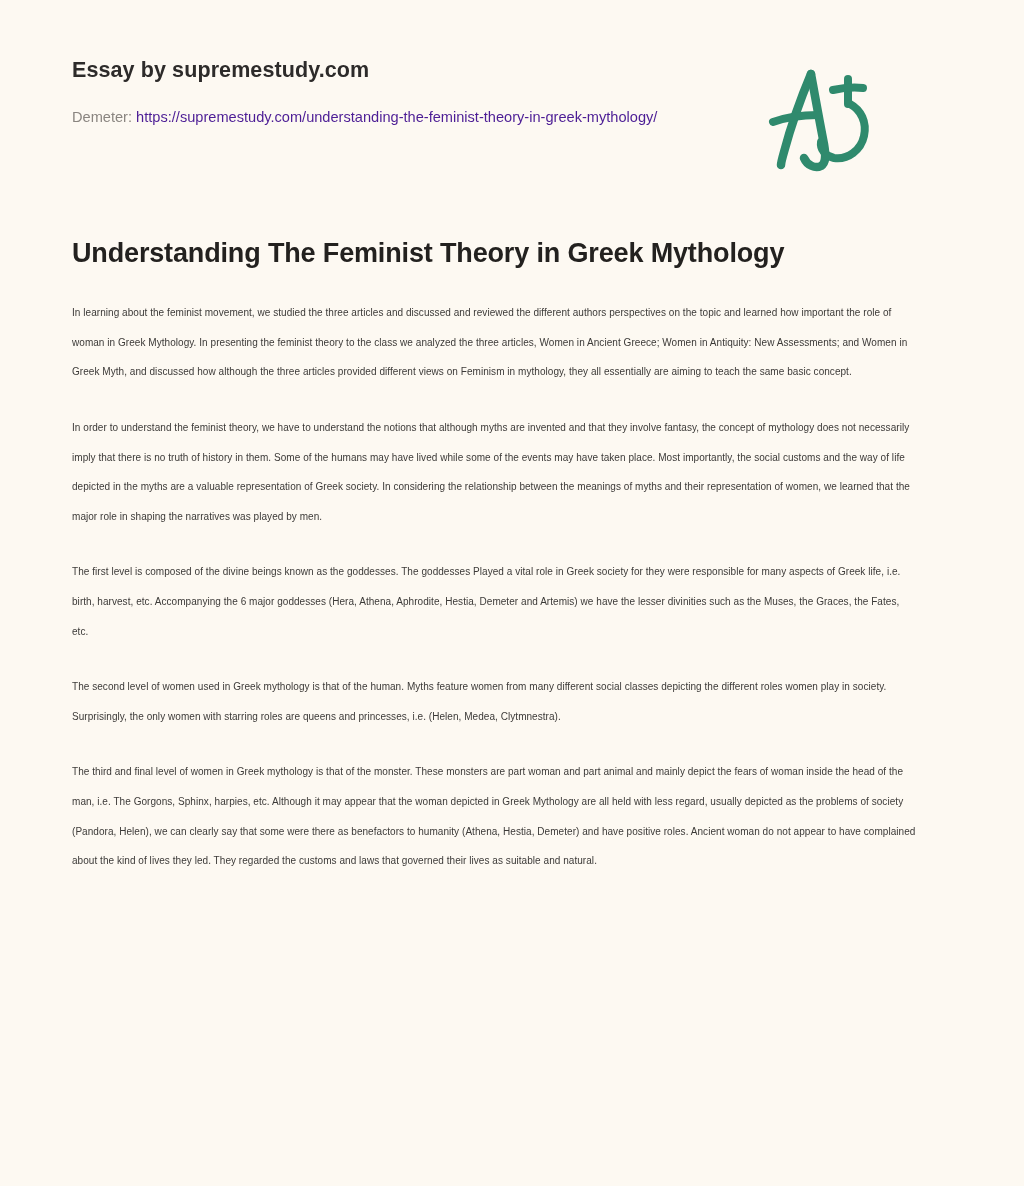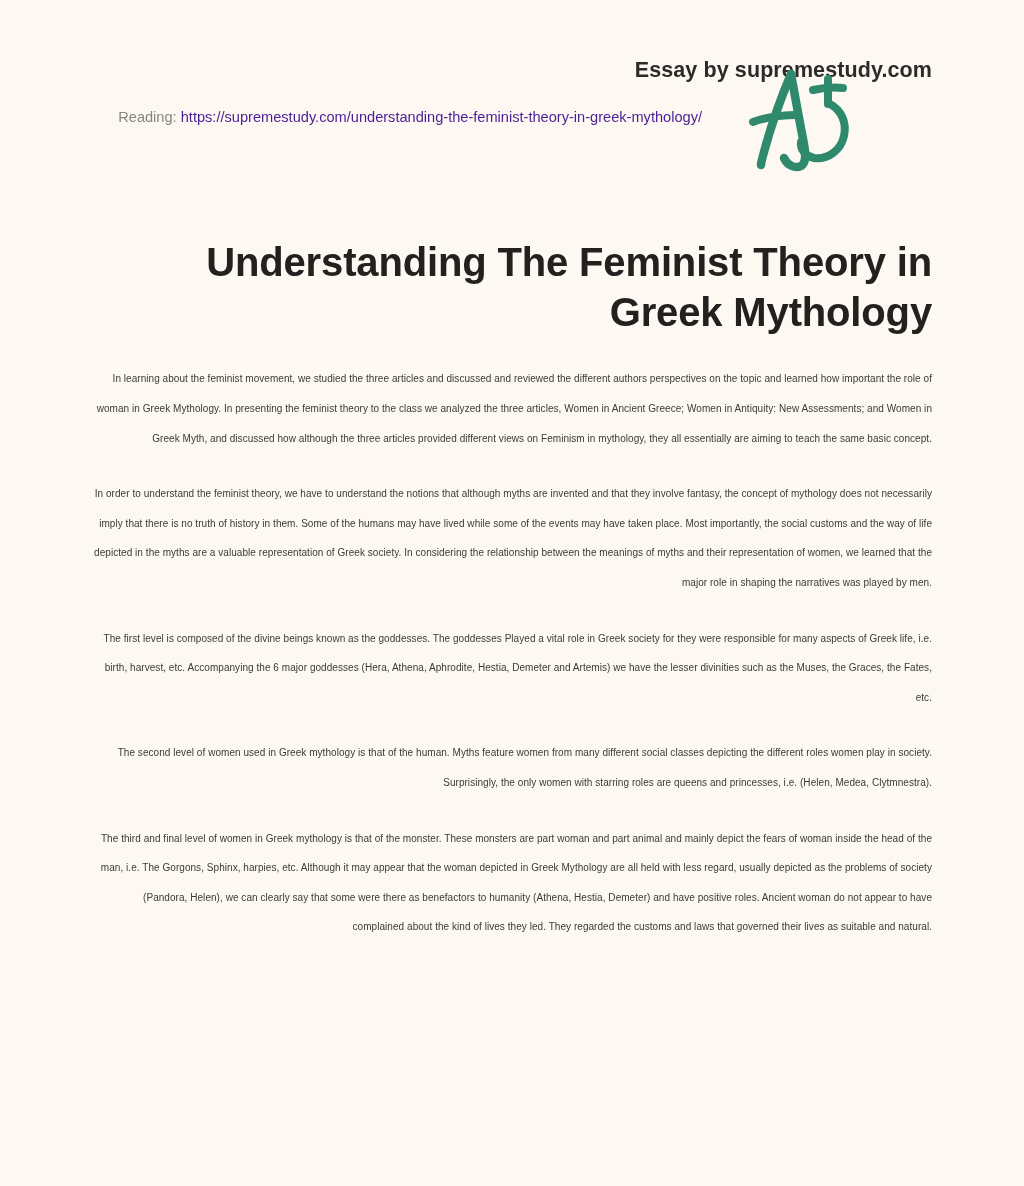--- a/index.html
+++ b/index.html
@@ -14,22 +14,21 @@
     font-family: "Liberation Sans", sans-serif;
     overflow: hidden;
     position: relative;
   }
 
   .page {
     position: relative;
     width: 1024px;
     height: 1186px;
     box-sizing: border-box;
-    padding: 0 92px;
-    text-align: right;
+    padding: 0 72px;
   }
 
   
   .header {
     position: relative;
     padding-top: 58px;
   }
 
   .byline {
     font-size: 21.5px;
@@ -70,21 +69,21 @@
   .logo svg {
     display: block;
     width: 100%;
     height: 100%;
   }
 
   
   .doc-title {
     margin: 0;
     padding-top: 108px;
-    font-size: 40px;
+    font-size: 27px;
     font-weight: bold;
     color: #23211f;
     letter-spacing: -0.15px;
     line-height: 1.25;
   }
 
   
   .article {
     padding-top: 27px;
   }
@@ -103,21 +102,21 @@
   }
 </style>
 </head>
 <body>
 
 <div class="page">
 
   <div class="header">
     <div class="byline">Essay by supremestudy.com</div>
     <div class="source-line">
-      <span class="source-label">Reading: </span><a class="source-url" href="#">https://supremestudy.com/understanding-the-feminist-theory-in-greek-mythology/</a>
+      <span class="source-label">Demeter: </span><a class="source-url" href="#">https://supremestudy.com/understanding-the-feminist-theory-in-greek-mythology/</a>
     </div>
 
     <div class="logo">
       <svg viewBox="0 0 118 108" xmlns="http://www.w3.org/2000/svg" aria-hidden="true">
         <g fill="none" stroke="#2f8a6d" stroke-linecap="round" stroke-linejoin="round">
 
           <path d="M51 8 C43 27, 32 56, 24 86 C22 93, 21 97, 21 99" stroke-width="8.5"></path>
 
           <path d="M51 8 C55 30, 60 58, 64 78 C66 90, 66 97, 61 100 C55 103, 47 99, 44 92" stroke-width="8.5"></path>
 

